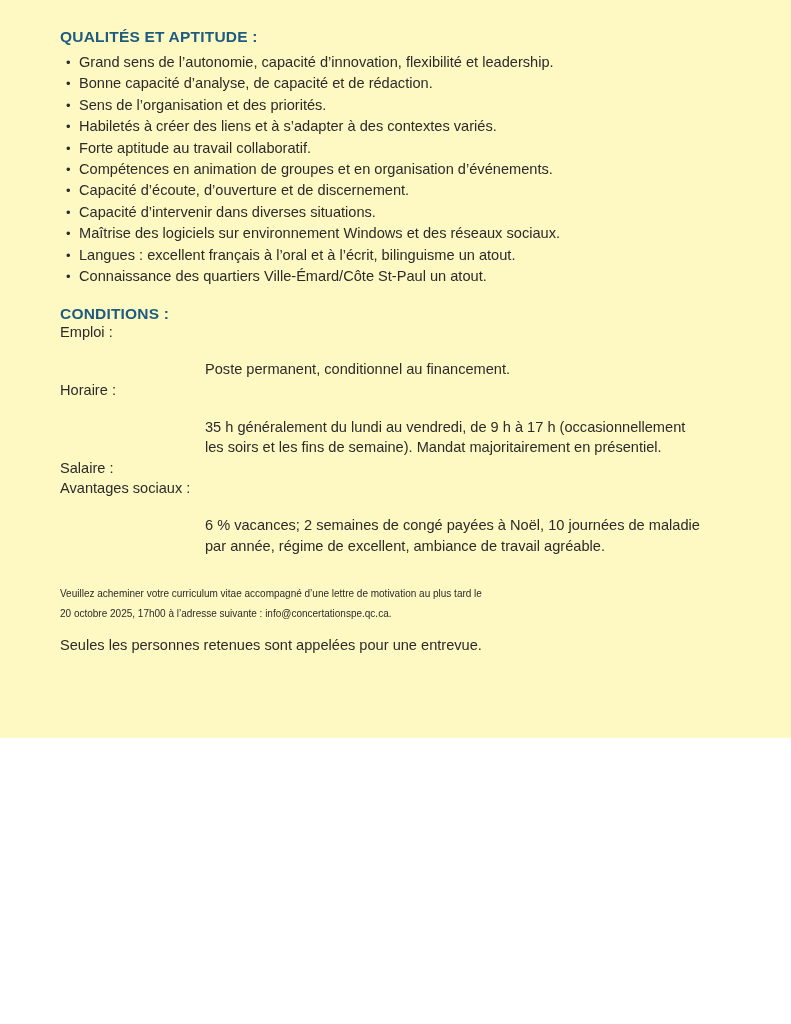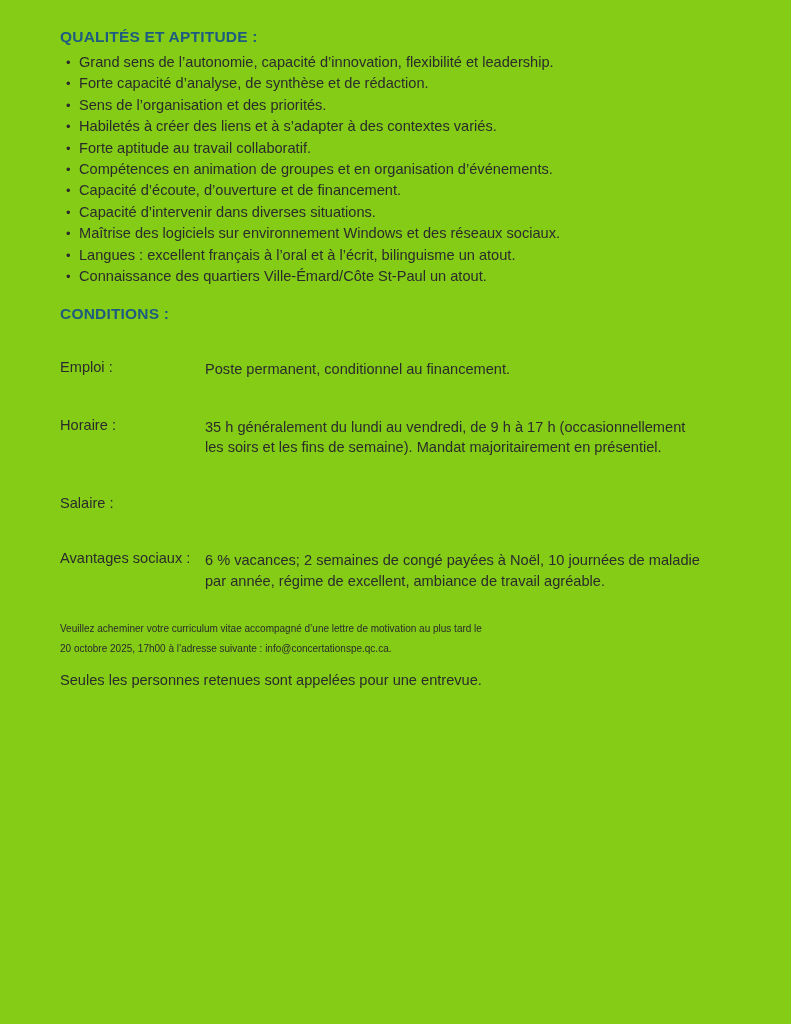--- a/index.html
+++ b/index.html
@@ -10,22 +10,22 @@
   body {
     width: 791px;
     height: 1024px;
     font-family: "Liberation Sans", "DejaVu Sans", sans-serif;
     color: #2b2b2b;
     overflow: hidden;
   }
   .page {
     box-sizing: border-box;
     width: 791px;
-    height: 1024px;
-    background: #84cc16;
+    height: 738px;
+    background: #fef9c3;
     padding: 29px 54px 0 60px;
   }
   .heading {
     color: #1d5b80;
     font-weight: 700;
     font-size: 15.5px;
     line-height: 16px;
     letter-spacing: 0.2px;
     margin: 0;
   }
@@ -54,21 +54,20 @@
   .conditions { margin: 0; }
   .cond-row {
     display: flex;
     font-size: 14.6px;
     line-height: 20.4px;
   }
   .cond-label {
     flex: none;
     width: 145px;
     white-space: nowrap;
-    margin-top: 35px;
   }
   .cond-value { flex: 1; margin-top: 37px; }
   .cond-line { white-space: nowrap; }
 
   .closing {
     margin-top: 28px;
     font-size: 10px;
     line-height: 20.5px;
   }
   .closing .line { white-space: nowrap; }
@@ -86,41 +85,41 @@
 
   <h1 class="heading first">QUALITÉS ET APTITUDE :</h1>
 
   <ul class="qualities">
     <li>
         <span class="bullet">•</span>
         <span>Grand sens de l’autonomie, capacité d’innovation, flexibilité et leadership.</span>
       </li>
     <li>
         <span class="bullet">•</span>
-        <span>Forte capacité d’analyse, de synthèse et de rédaction.</span>
+        <span>Bonne capacité d’analyse, de capacité et de rédaction.</span>
       </li>
     <li>
         <span class="bullet">•</span>
         <span>Sens de l’organisation et des priorités.</span>
       </li>
     <li>
         <span class="bullet">•</span>
         <span>Habiletés à créer des liens et à s’adapter à des contextes variés.</span>
       </li>
     <li>
         <span class="bullet">•</span>
         <span>Forte aptitude au travail collaboratif.</span>
       </li>
     <li>
         <span class="bullet">•</span>
         <span>Compétences en animation de groupes et en organisation d’événements.</span>
       </li>
     <li>
         <span class="bullet">•</span>
-        <span>Capacité d’écoute, d’ouverture et de financement.</span>
+        <span>Capacité d’écoute, d’ouverture et de discernement.</span>
       </li>
     <li>
         <span class="bullet">•</span>
         <span>Capacité d’intervenir dans diverses situations.</span>
       </li>
     <li>
         <span class="bullet">•</span>
         <span>Maîtrise des logiciels sur environnement Windows et des réseaux sociaux.</span>
       </li>
     <li>

